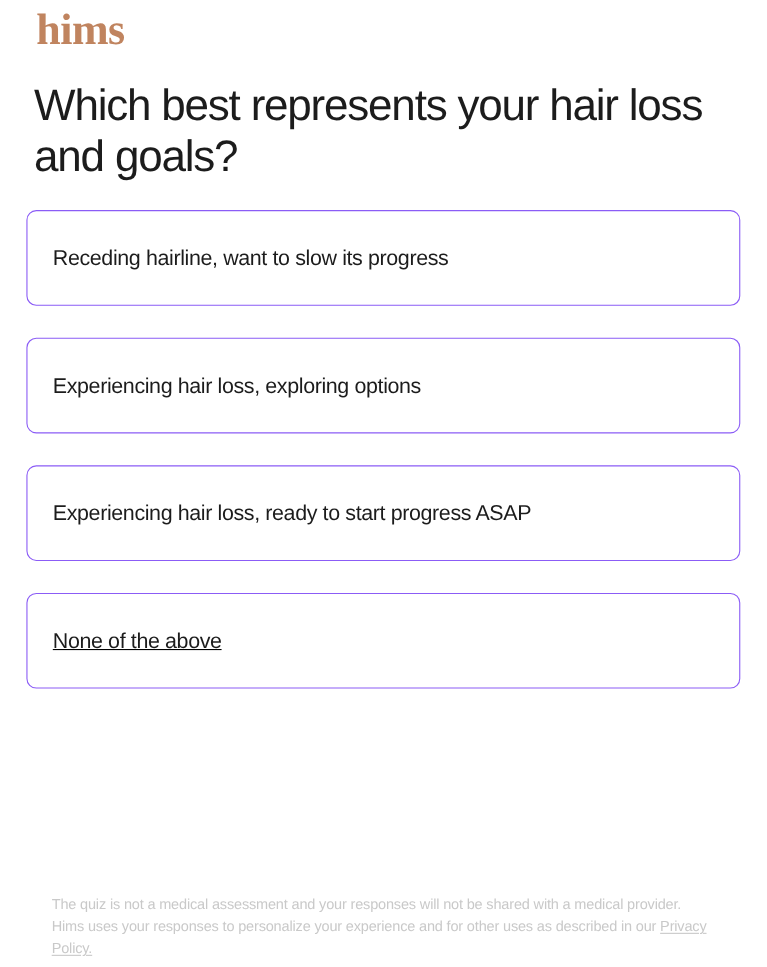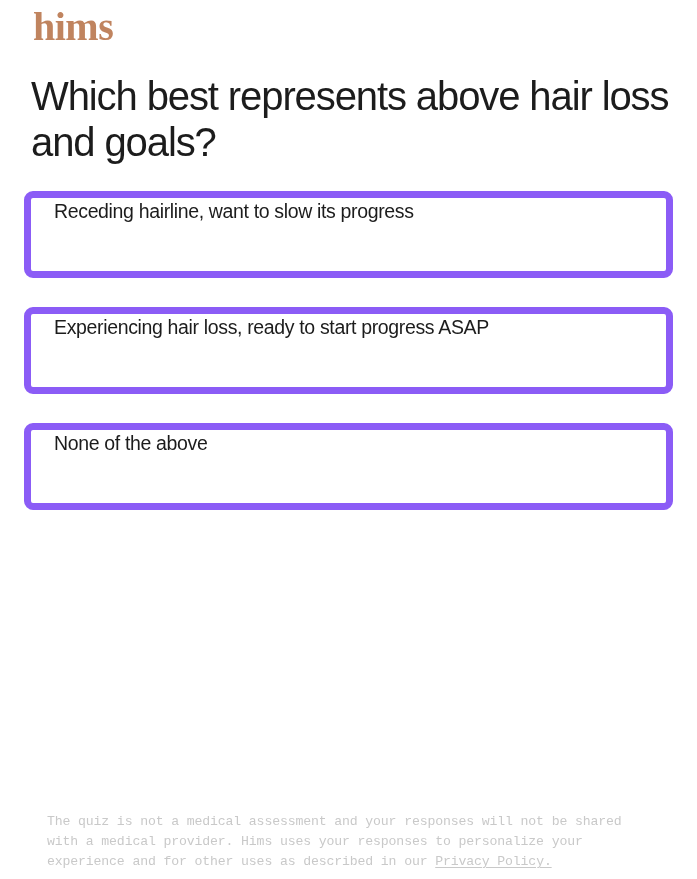--- a/index.html
+++ b/index.html
@@ -55,75 +55,79 @@
   
   .options {
     position: absolute;
     left: 24px;
     top: 191px;
     width: 649px;
   }
 
   .option-card {
     display: flex;
+    align-items: center;
     width: 649px;
     height: 87px;
     margin-bottom: 29px;
     padding: 0 23px;
     background: #ffffff;
-    border: 7px solid #8b5cf6;
+    border: 1px solid #8b5cf6;
     border-radius: 9px;
     cursor: pointer;
     transition: border-color 0.15s ease, box-shadow 0.15s ease;
   }
-  .option-card:last-child { margin-bottom: 0; }
+  .option-card:last-child { margin-bottom: 0; text-decoration: underline; }
 
   .option-label {
     font-family: "Liberation Sans", sans-serif;
     font-size: 19.5px;
     line-height: 26px;
     letter-spacing: -0.35px;
     color: #1c1c1c;
     white-space: nowrap;
   }
 
   
   .disclaimer {
     position: absolute;
     left: 47px;
     top: 799px;
     width: 600px;
-    font-family: Liberation Mono, monospace;
+    font-family: Liberation Sans, sans-serif;
     font-size: 13.2px;
     line-height: 20px;
     letter-spacing: -0.15px;
     color: #c9c9c9;
   }
   .disclaimer-link {
     color: #c9c9c9;
     text-decoration: underline;
     text-underline-offset: 2px;
     cursor: pointer;
   }
 </style>
 </head>
 <body>
 
 <div class="page">
 
   <div class="brand">hims</div>
 
-  <h1 class="headline">Which best represents above hair loss and goals?</h1>
+  <h1 class="headline">Which best represents your hair loss and goals?</h1>
 
   <div class="options">
 
     <div class="option-card">
       <span class="option-label">Receding hairline, want to slow its progress</span>
     </div>
 
+    <div class="option-card">
+      <span class="option-label">Experiencing hair loss, exploring options</span>
+    </div>
 
     <div class="option-card">
       <span class="option-label">Experiencing hair loss, ready to start progress ASAP</span>
     </div>
 
 
     <div class="option-card">
       <span class="option-label">None of the above</span>
     </div>
 

